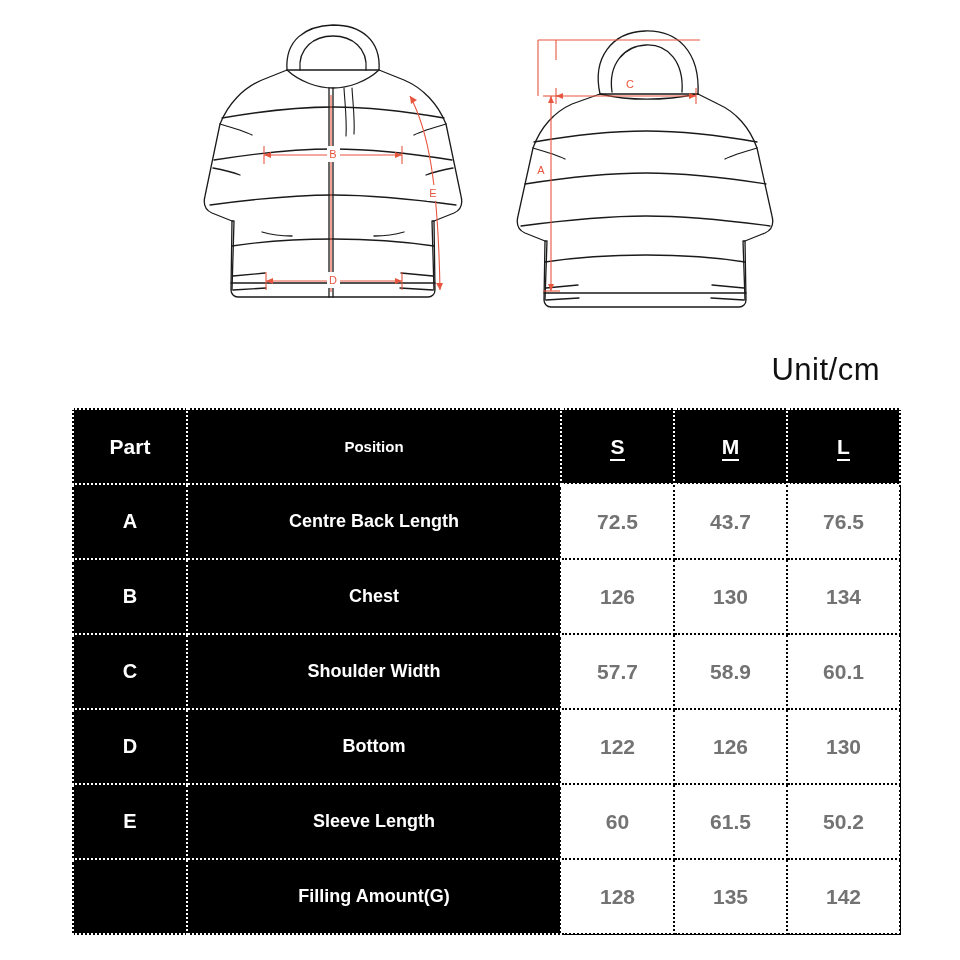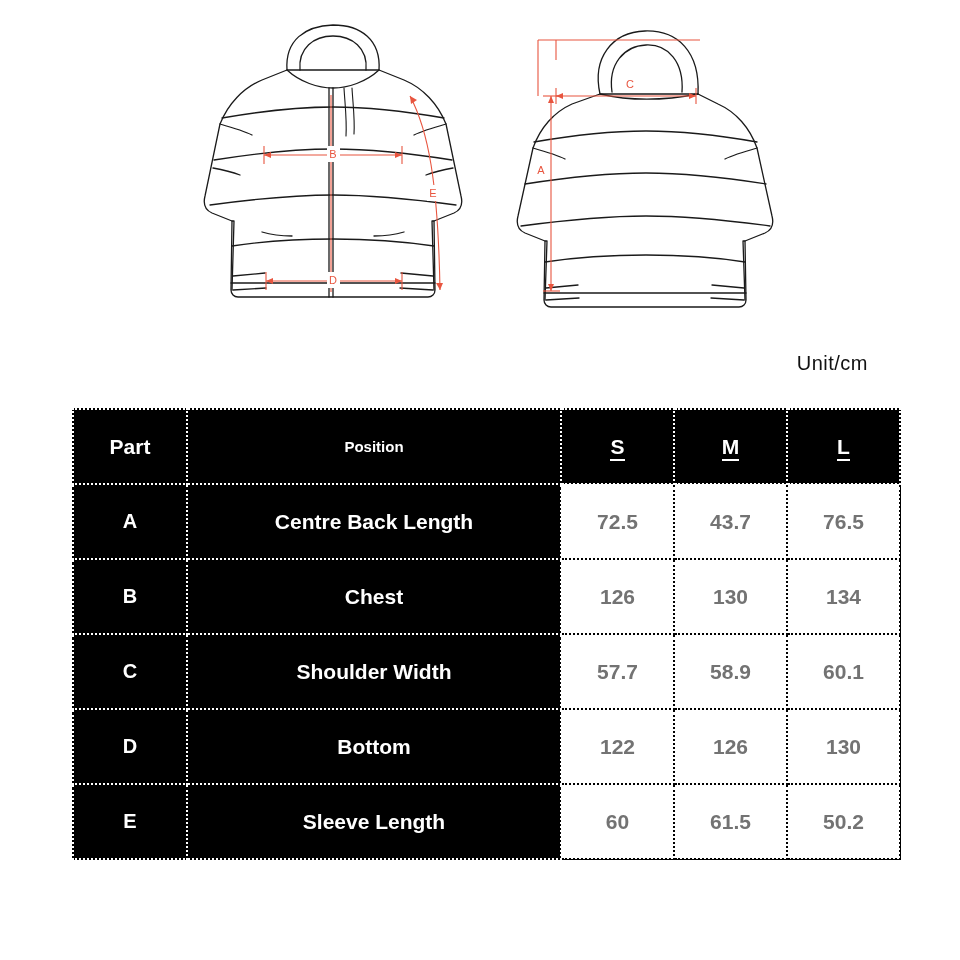--- a/index.html
+++ b/index.html
@@ -18,23 +18,23 @@
     position: absolute;
     left: 0; top: 0;
     width: 960px;
     height: 340px;
   }
   #illustration svg { display: block; }
 
   
   #unit-label {
     position: absolute;
-    right: 92px;
+    right: 80px;
     top: 352px;
-    font-size: 20px;
+    font-size: 31px;
     color: #111;
     letter-spacing: 0.5px;
   }
 
   
   #size-table-wrap {
     position: absolute;
     left: 72px;
     top: 408px;
     width: 828px;
@@ -71,21 +71,21 @@
 
   
   tbody td.part-cell {
     background: #000;
     color: #fff;
     font-size: 20px;
   }
   tbody td.position-cell {
     background: #000;
     color: #fff;
-    font-size: 21px;
+    font-size: 18px;
   }
   tbody td.value-cell {
     background: #ffffff;
     color: #737373;
     font-size: 21px;
     border: 2px dotted #000;
   }
   
 
   tbody tr:first-child td.value-cell { border-top: 2px dotted #000; }
@@ -273,15 +273,22 @@
         <td class="value-cell">126</td>
         <td class="value-cell">130</td>
       </tr>
       <tr>
         <td class="part-cell">E</td>
         <td class="position-cell">Sleeve Length</td>
         <td class="value-cell">60</td>
         <td class="value-cell">61.5</td>
         <td class="value-cell">50.2</td>
       </tr>
+      <tr>
+        <td class="part-cell"></td>
+        <td class="position-cell">Filling Amount(G)</td>
+        <td class="value-cell">128</td>
+        <td class="value-cell">135</td>
+        <td class="value-cell">142</td>
+      </tr>
     </tbody>
   </table>
 </div>
 
 </body></html>

